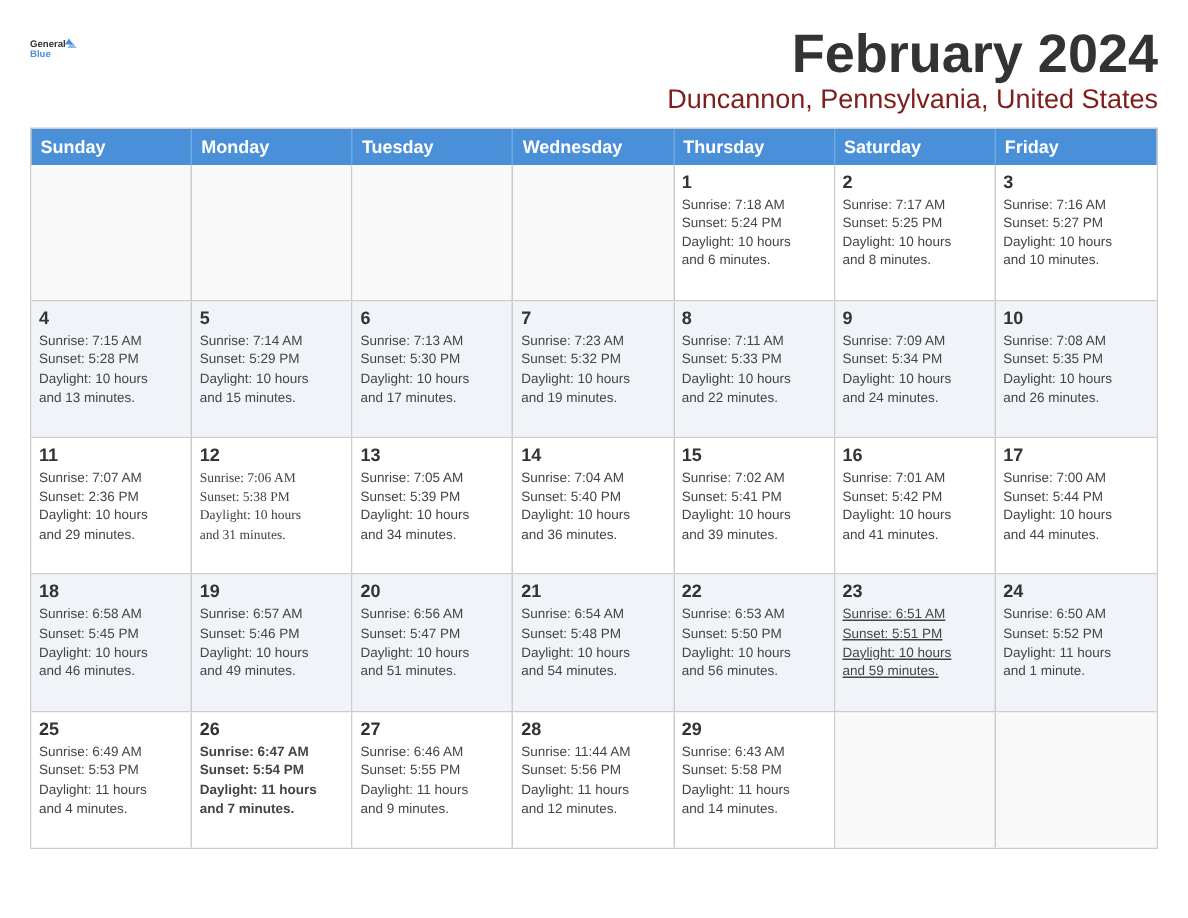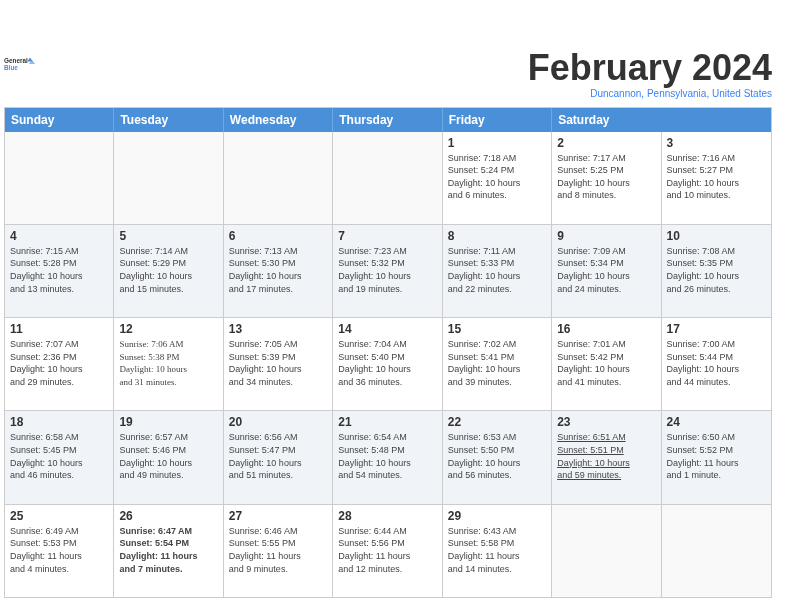--- a/index.html
+++ b/index.html
@@ -6,24 +6,23 @@
     body {
       font-family: Arial, sans-serif;
       background: #fff;
       width: 792px;
       height: 612px;
       overflow: hidden;
     }
     .page {
       width: 792px;
       height: 576px;
-      padding: 16px 20px 10px 4px;
+      padding: 16px 20px 10px 20px;
       display: flex;
       flex-direction: column;
-      margin-top: 32px;
     }
     .header {
       display: flex;
       justify-content: space-between;
       align-items: flex-start;
       margin-bottom: 8px;
     }
     .logo {
       display: flex;
       align-items: center;
@@ -36,22 +35,22 @@
     .title-block {
       text-align: right;
     }
     .main-title {
       font-size: 36px;
       font-weight: bold;
       color: #333;
       line-height: 1.1;
     }
     .subtitle {
-      font-size: 10px;
-      color: #3b82f6;
+      font-size: 18px;
+      color: #7f1d1d;
     }
     .calendar {
       flex: 1;
       display: flex;
       flex-direction: column;
       border: 1px solid #ccc;
     }
     .cal-header {
       display: grid;
       grid-template-columns: repeat(7, 1fr);
@@ -125,25 +124,26 @@
     </div>
     <div class="title-block">
       <div class="main-title">February 2024</div>
       <div class="subtitle">Duncannon, Pennsylvania, United States</div>
     </div>
   </div>
 
   <div class="calendar">
     <div class="cal-header" id="cal-header">
         <div class="cal-header-cell">Sunday</div>
+        <div class="cal-header-cell">Monday</div>
         <div class="cal-header-cell">Tuesday</div>
         <div class="cal-header-cell">Wednesday</div>
         <div class="cal-header-cell">Thursday</div>
+        <div class="cal-header-cell">Saturday</div>
         <div class="cal-header-cell">Friday</div>
-        <div class="cal-header-cell">Saturday</div>
       </div>
     <div class="cal-body" id="cal-body">
         <div class="cal-row">
           <div class="cal-cell empty"></div>
           <div class="cal-cell empty"></div>
           <div class="cal-cell empty"></div>
           <div class="cal-cell empty"></div>
           <div class="cal-cell">
             <div class="day-num">1</div>
             <div class="day-info" style="white-space: pre-line;">Sunrise: 7:18 AM
@@ -336,21 +336,21 @@
           </div>
           <div class="cal-cell">
             <div class="day-num">27</div>
             <div class="day-info" style="white-space: pre-line;">Sunrise: 6:46 AM
 Sunset: 5:55 PM
 Daylight: 11 hours
 and 9 minutes.</div>
           </div>
           <div class="cal-cell">
             <div class="day-num">28</div>
-            <div class="day-info" style="white-space: pre-line;">Sunrise: 6:44 AM
+            <div class="day-info" style="white-space: pre-line;">Sunrise: 11:44 AM
 Sunset: 5:56 PM
 Daylight: 11 hours
 and 12 minutes.</div>
           </div>
           <div class="cal-cell">
             <div class="day-num">29</div>
             <div class="day-info" style="white-space: pre-line;">Sunrise: 6:43 AM
 Sunset: 5:58 PM
 Daylight: 11 hours
 and 14 minutes.</div>

